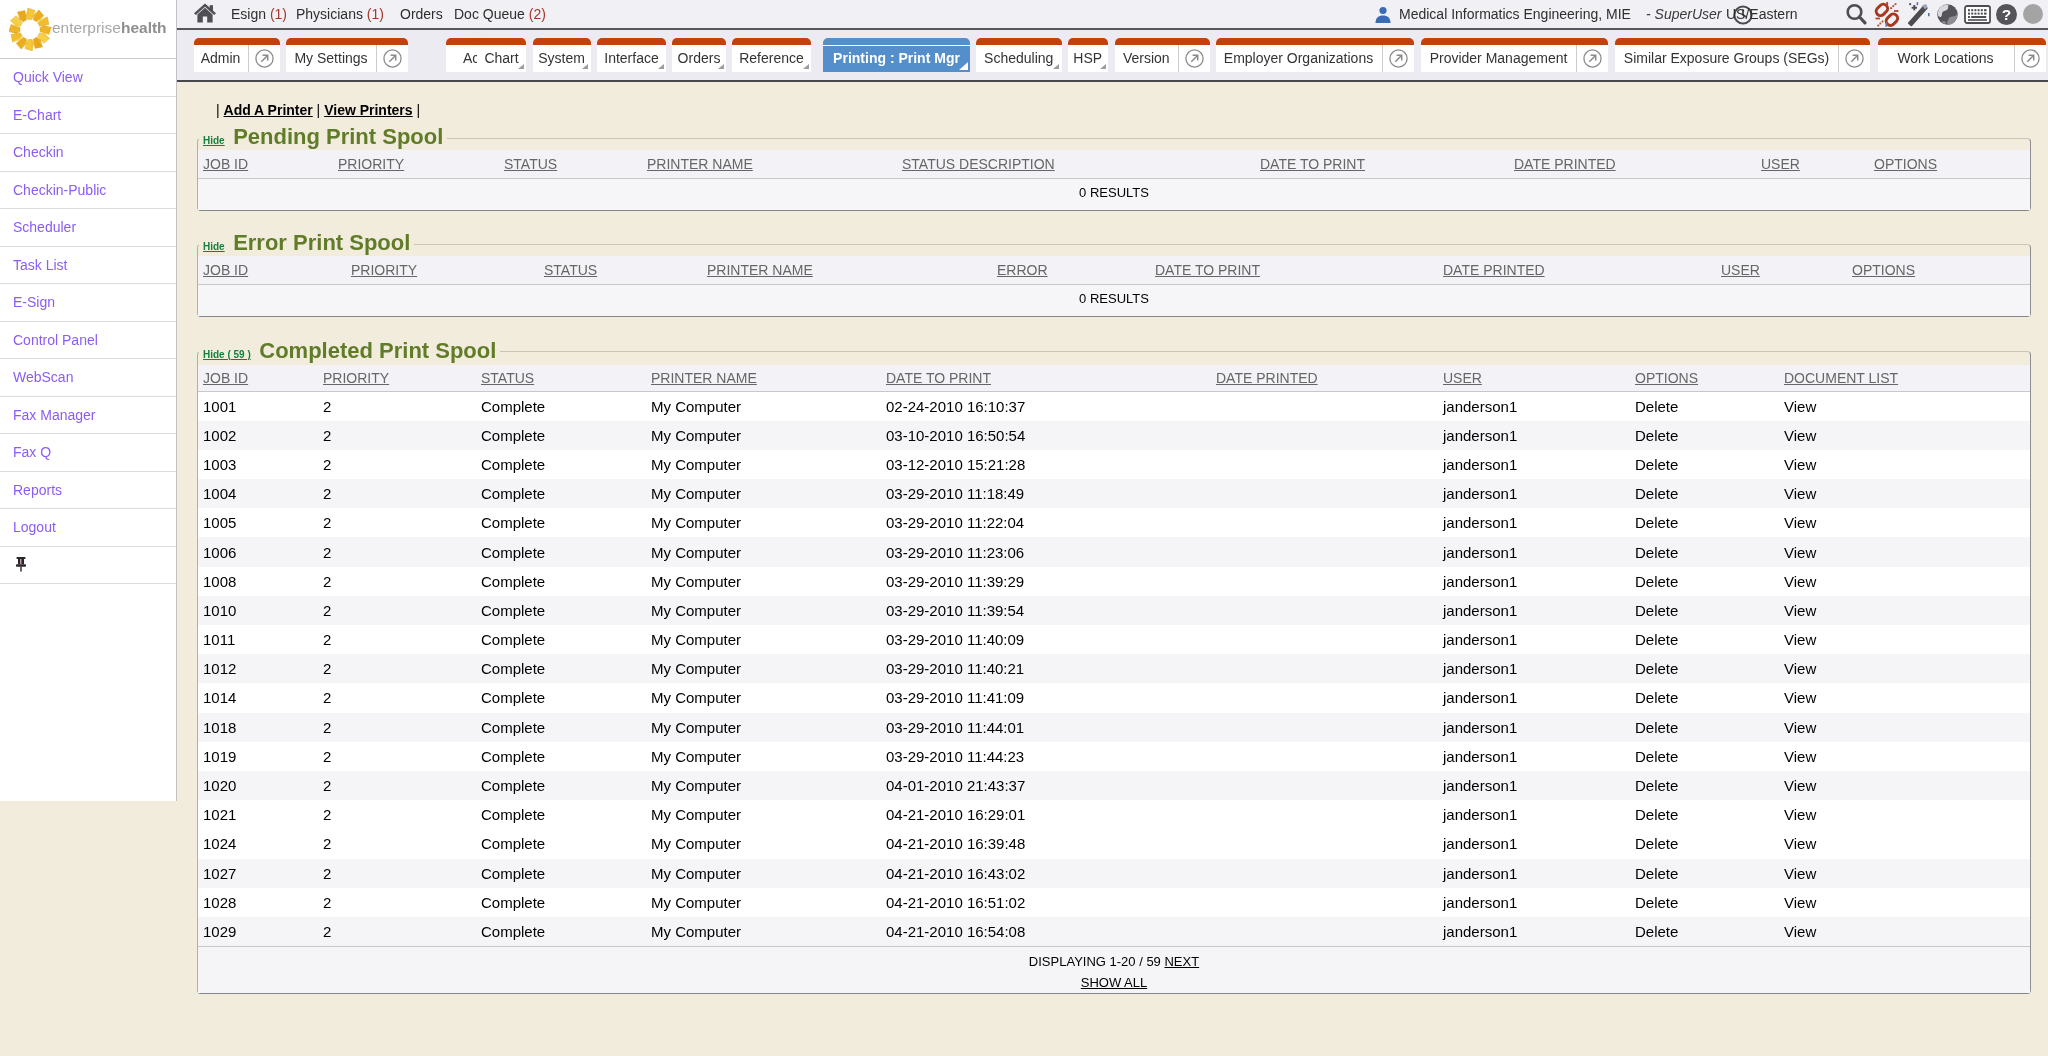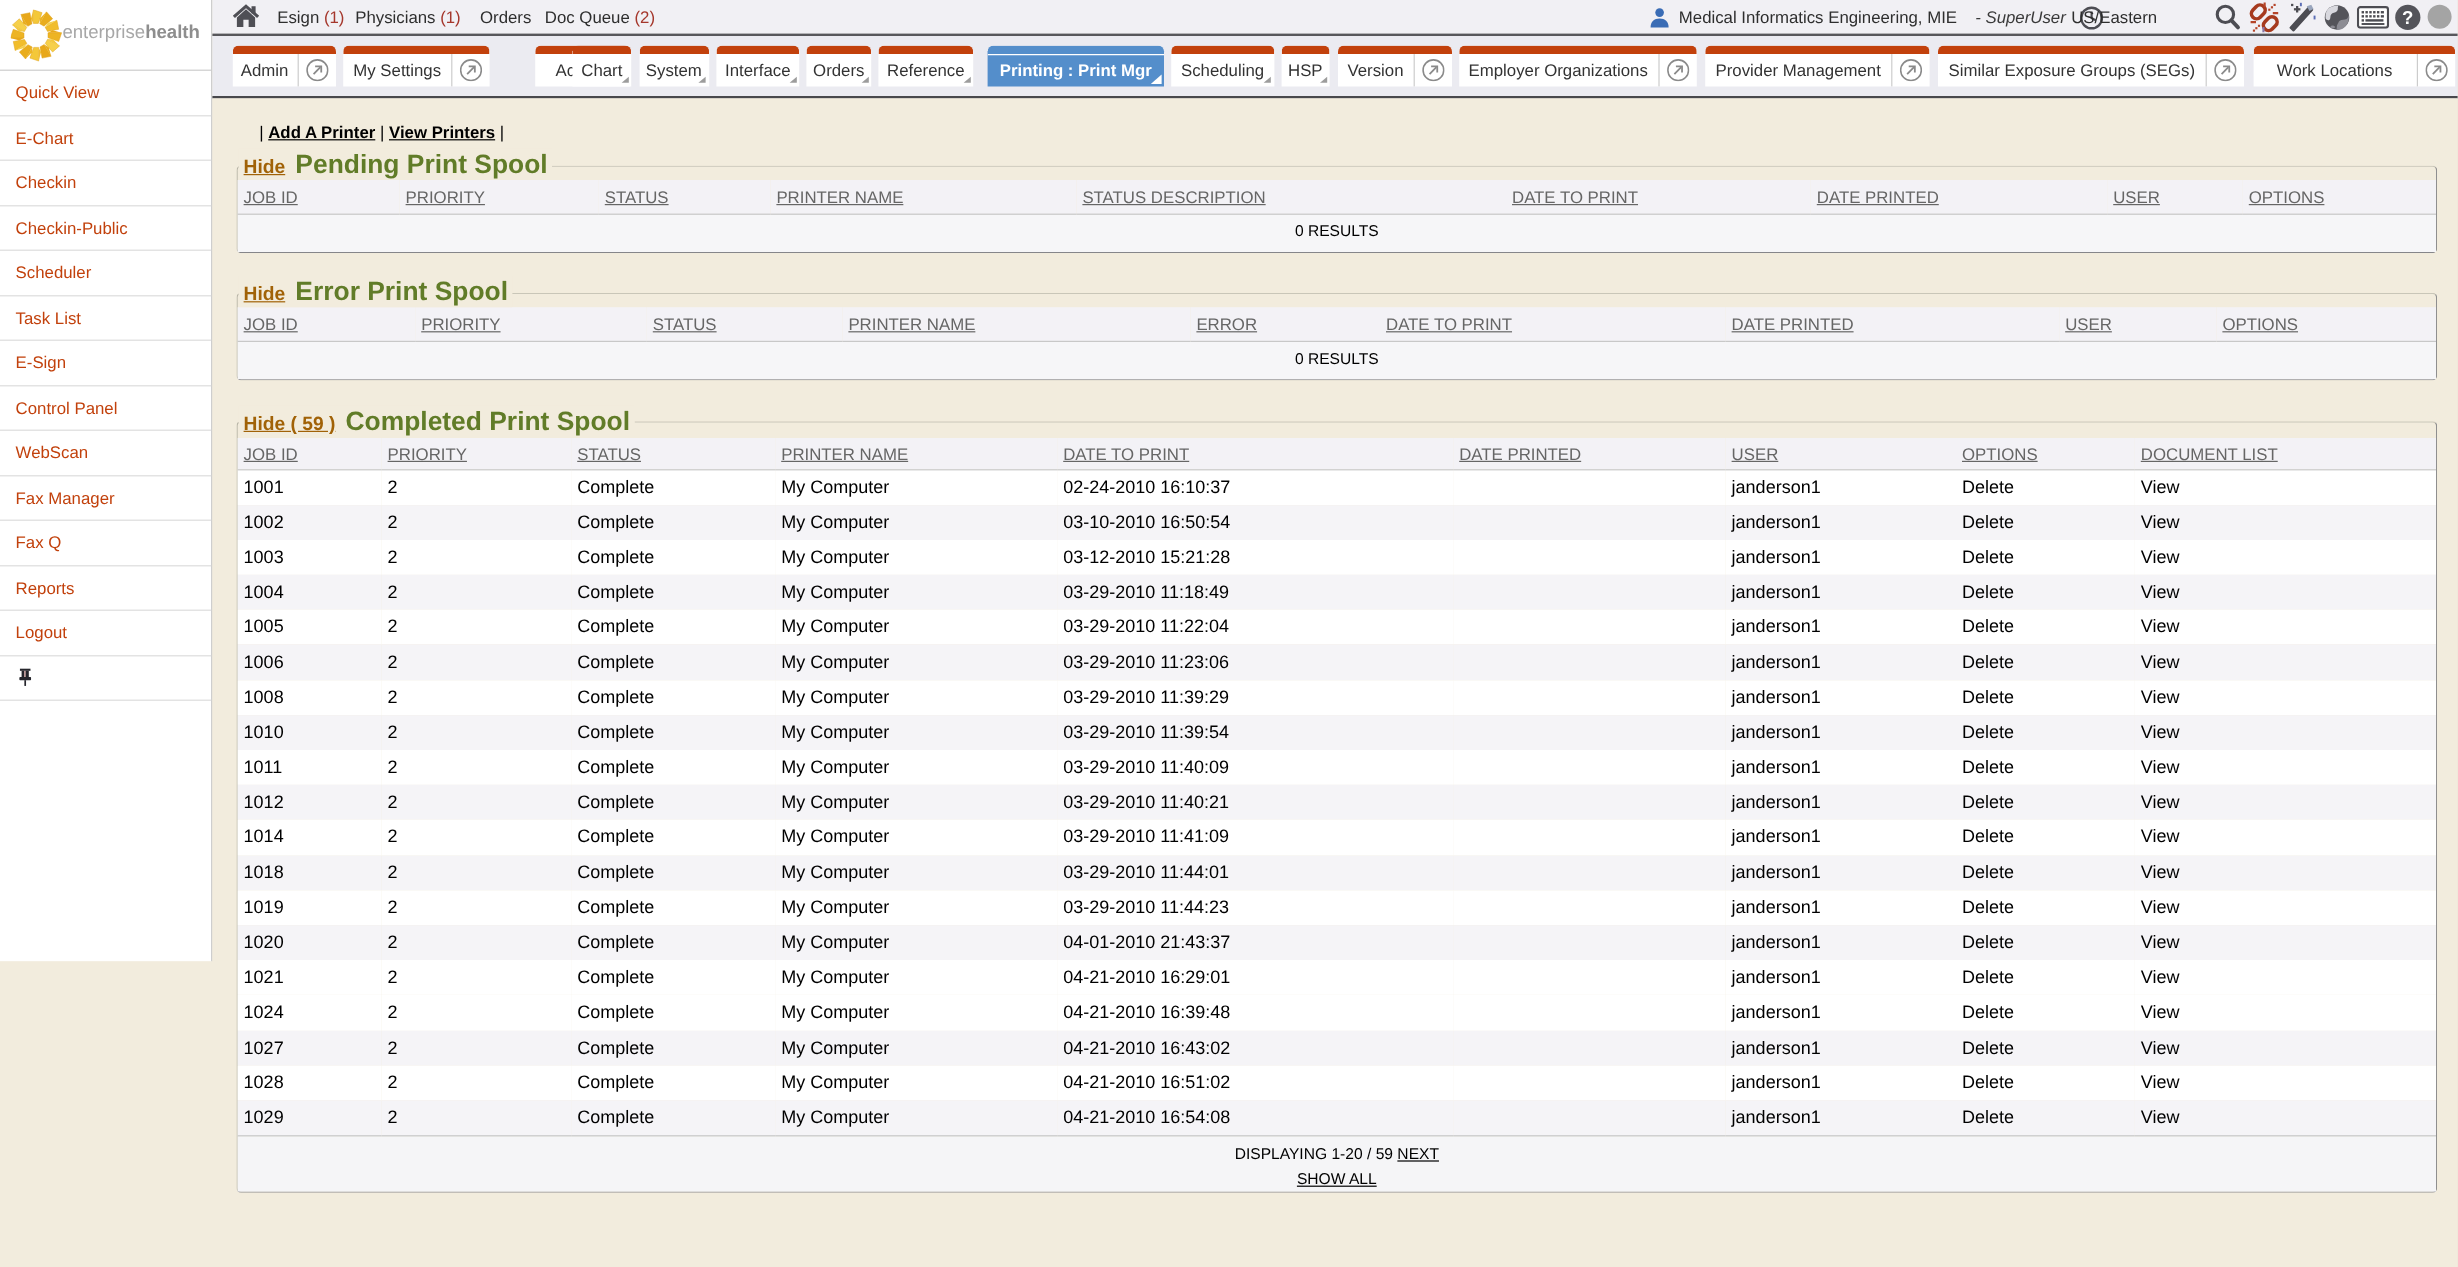--- a/index.html
+++ b/index.html
@@ -4,21 +4,21 @@
 <style>
 * { margin:0; padding:0; box-sizing:border-box; }
 html,body { width:2048px; height:1056px; font-family:"Liberation Sans", sans-serif; background:#f2ecdd; overflow:hidden; }
 
 
 #sidebar { position:absolute; left:0; top:0; width:177px; height:801px; background:#fff; border-right:1px solid #c2c2c2; }
 #logo { height:59px; border-bottom:1px solid #cccccc; position:relative; }
 #logo svg { position:absolute; left:9px; top:8px; }
 #logo .lt { position:absolute; left:52px; top:19px; font-size:15.5px; color:#a7a7a7; letter-spacing:0px; }
 #logo .lt b { color:#8e8e8e; }
-.navitem { height:37.5px; border-bottom:1px solid #dcdcdc; font-size:14px; color:#c2410c; display:flex; align-items:center; padding-left:13px; }
+.navitem { height:37.5px; border-bottom:1px solid #dcdcdc; font-size:14px; color:#8b5cf6; display:flex; align-items:center; padding-left:13px; }
 
 
 #topbar { position:absolute; left:177px; right:0; top:0; height:30px; background:#f1f0f4; border-bottom:2px solid #57575b; }
 #topbar .item { position:absolute; top:0; height:28px; line-height:28px; font-size:14px; color:#2e2e2e; white-space:nowrap; }
 #topbar .num { color:#a5372c; }
 
 
 #tabbar { position:absolute; left:177px; right:0; top:30px; height:52px; background:#ebebf1; border-bottom:2.5px solid #48484c; }
 .tab { position:absolute; top:8px; height:34px; background:#fff; border-radius:5px 5px 0 0; border-top:7px solid #c2410c; display:flex; }
 .tab .txt { flex:1; display:flex; align-items:center; justify-content:center; font-size:14px; color:#333; padding:0 5px 2px 5px; position:relative; white-space:nowrap; }
@@ -28,21 +28,21 @@
 .tab.active .txt { color:#fff; font-weight:bold; }
 .tab.active .dd { border-color:transparent transparent #fff transparent; border-width:0 0 8px 9px; right:2px; bottom:2px; }
 
 
 #content { position:absolute; left:177px; right:0; top:82px; bottom:0; background:#f2ecdd; }
 #printerlinks { position:absolute; left:39px; top:18.5px; line-height:18px; font-size:14px; color:#000; }
 #printerlinks span.lnk { text-decoration:underline; font-weight:bold; }
 
 .fs { position:absolute; left:20px; width:1834px; border:1px solid; border-color:#c9c6b8 #8f8f8f #86868a #b3b0a2; border-radius:4px; }
 .fs .legend { position:absolute; top:-15px; left:1px; background:#f2ecdd; padding:0 4px; white-space:nowrap; }
-.fs .legend .hide { font-size:16px; font-weight:bold; color:#a16207; text-decoration:underline; margin-right:4px; }
+.fs .legend .hide { font-size:10px; font-weight:bold; color:#15803d; text-decoration:underline; margin-right:4px; }
 .fs .legend .ttl { font-size:22px; font-weight:bold; color:#617c28; }
 table.spool { width:100%; border-collapse:collapse; table-layout:fixed; }
 table.spool th { font-size:14px; font-weight:normal; color:#666; text-decoration:underline; text-align:left; padding:7px 5px 6px 5px; background:#f3f2f6; line-height:15px; }
 table.spool thead { border-bottom:1px solid #c8c8c8; }
 table.spool td { font-size:15px; color:#000; padding:7.1px 5px; background:#fff; line-height:15px; }
 table.spool tr.alt td { background:#f5f4f7; }
 table.spool td.res { text-align:center; font-size:13px; padding:6px 5px 10px 5px; line-height:15px; background:#f6f6f8; }
 table.comp th { padding:6px 5px 5px 5px; }
 table.spool tfoot td { background:#f5f5f7; text-align:center; font-size:13px; padding:4px 5px 0px 5px; line-height:21px; border-top:1px solid #c8c8c8; }
 .und { text-decoration:underline; }

